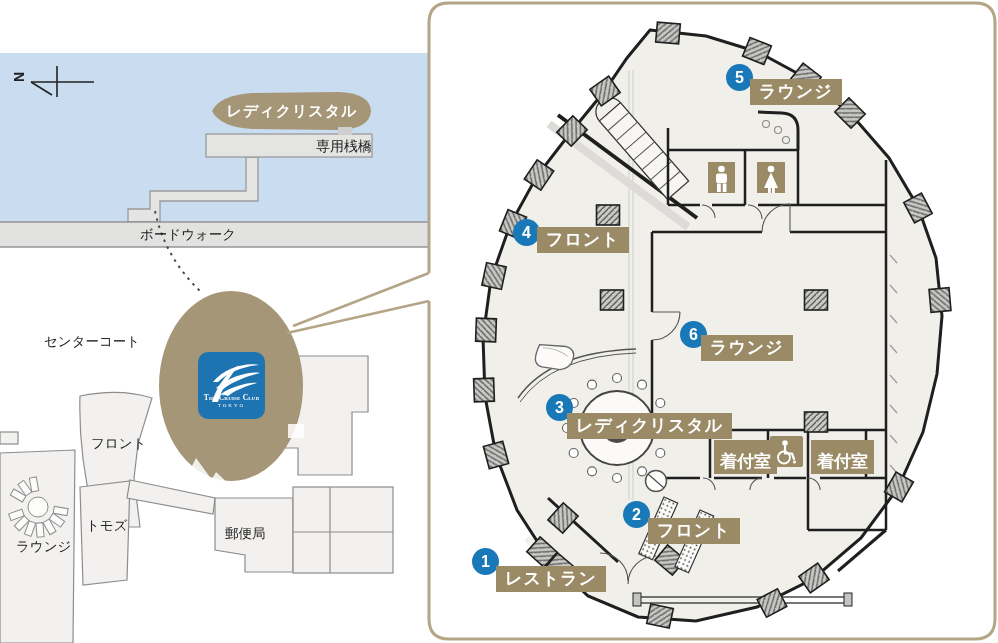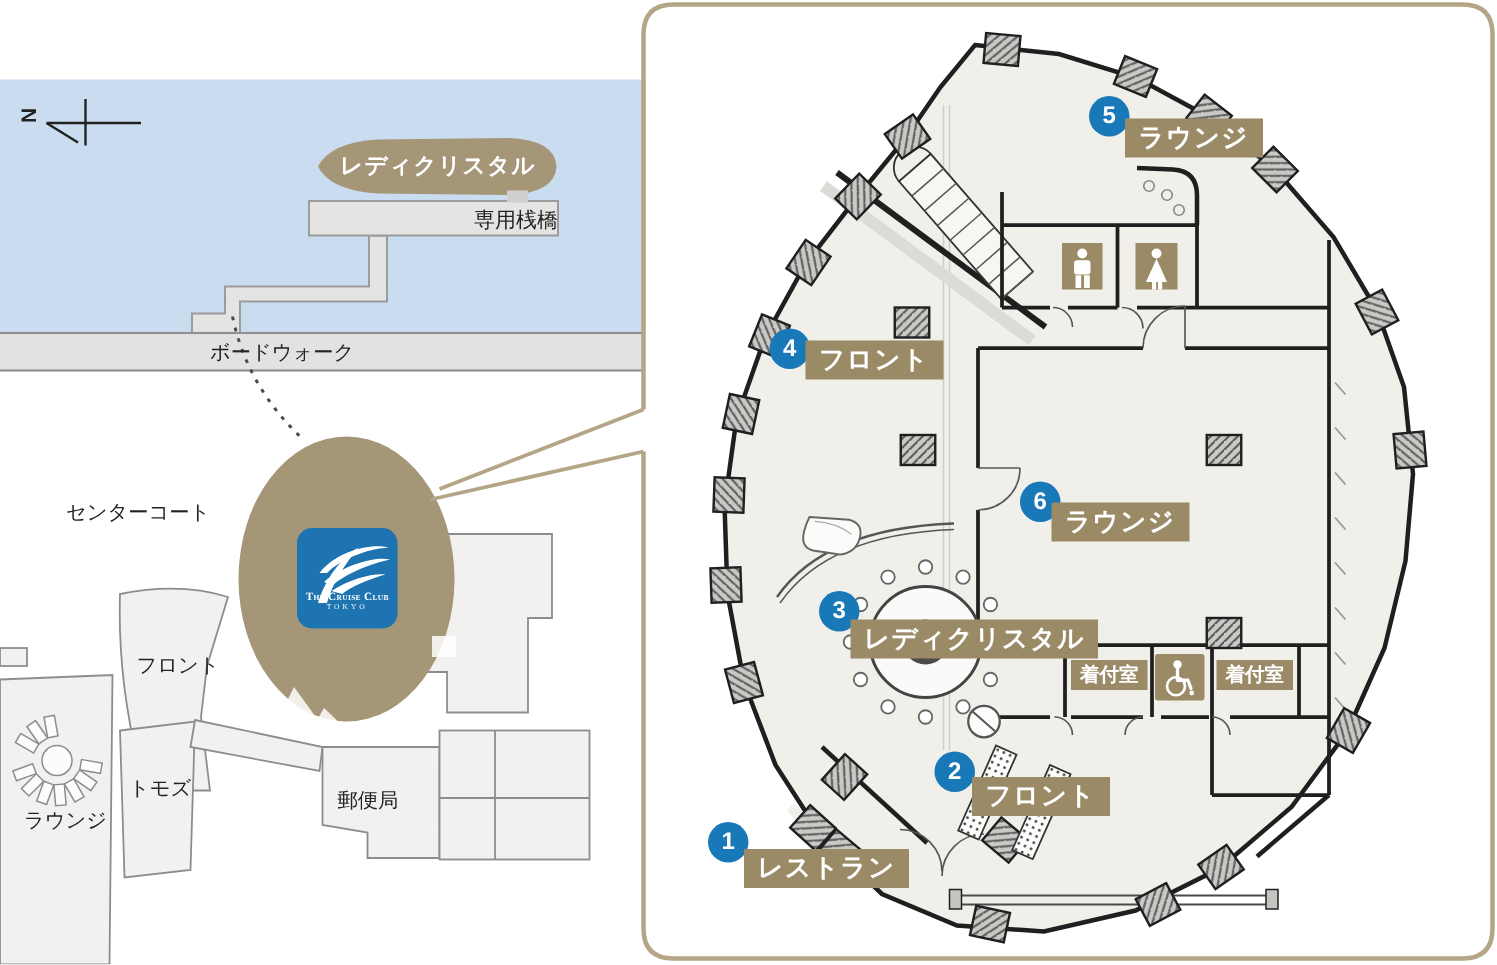--- a/index.html
+++ b/index.html
@@ -5,21 +5,21 @@
   html,body{margin:0;padding:0;background:#fff;}
   .stage{position:relative;width:998px;height:643px;overflow:hidden;background:#fff;
          font-family:"Liberation Sans","DejaVu Sans",sans-serif;}
   .stage svg{position:absolute;left:0;top:0;}
   .lbl{position:absolute;white-space:nowrap;color:#222;font-size:13.5px;line-height:1;}
   .ship-label{color:#fff;font-weight:bold;font-size:15px;letter-spacing:1px;text-align:center;width:160px;}
   .pier-label{font-size:14px;text-align:right;width:166px;}
   .compass{font-weight:bold;font-size:14px;transform:rotate(-90deg);}
   .tan-box{position:absolute;background:#9a8a66;color:#fff;font-weight:bold;font-size:17px;
            padding:4px 9px 5px;white-space:nowrap;line-height:1;letter-spacing:1px;}
-  .tan-box.small{font-size:13px;padding:3px 6px 4px;letter-spacing:0;}
+  .tan-box.small{font-size:17px;padding:13px 6px 4px;letter-spacing:0;}
   .num{position:absolute;width:27px;height:27px;border-radius:50%;background:#1878b8;color:#fff;
        font-weight:bold;font-size:16px;display:flex;align-items:center;justify-content:center;line-height:1;}
   .logo-name{position:absolute;left:198px;top:393px;width:67px;text-align:center;color:#fff;
              font-family:"Liberation Serif","DejaVu Serif",serif;font-variant:small-caps;
              font-weight:bold;font-size:7.5px;letter-spacing:.2px;}
   .logo-city{position:absolute;left:198px;top:403px;width:67px;text-align:center;color:#fff;
              font-family:"Liberation Serif","DejaVu Serif",serif;font-size:5px;letter-spacing:2px;}
 </style>
 </head>
 <body>

